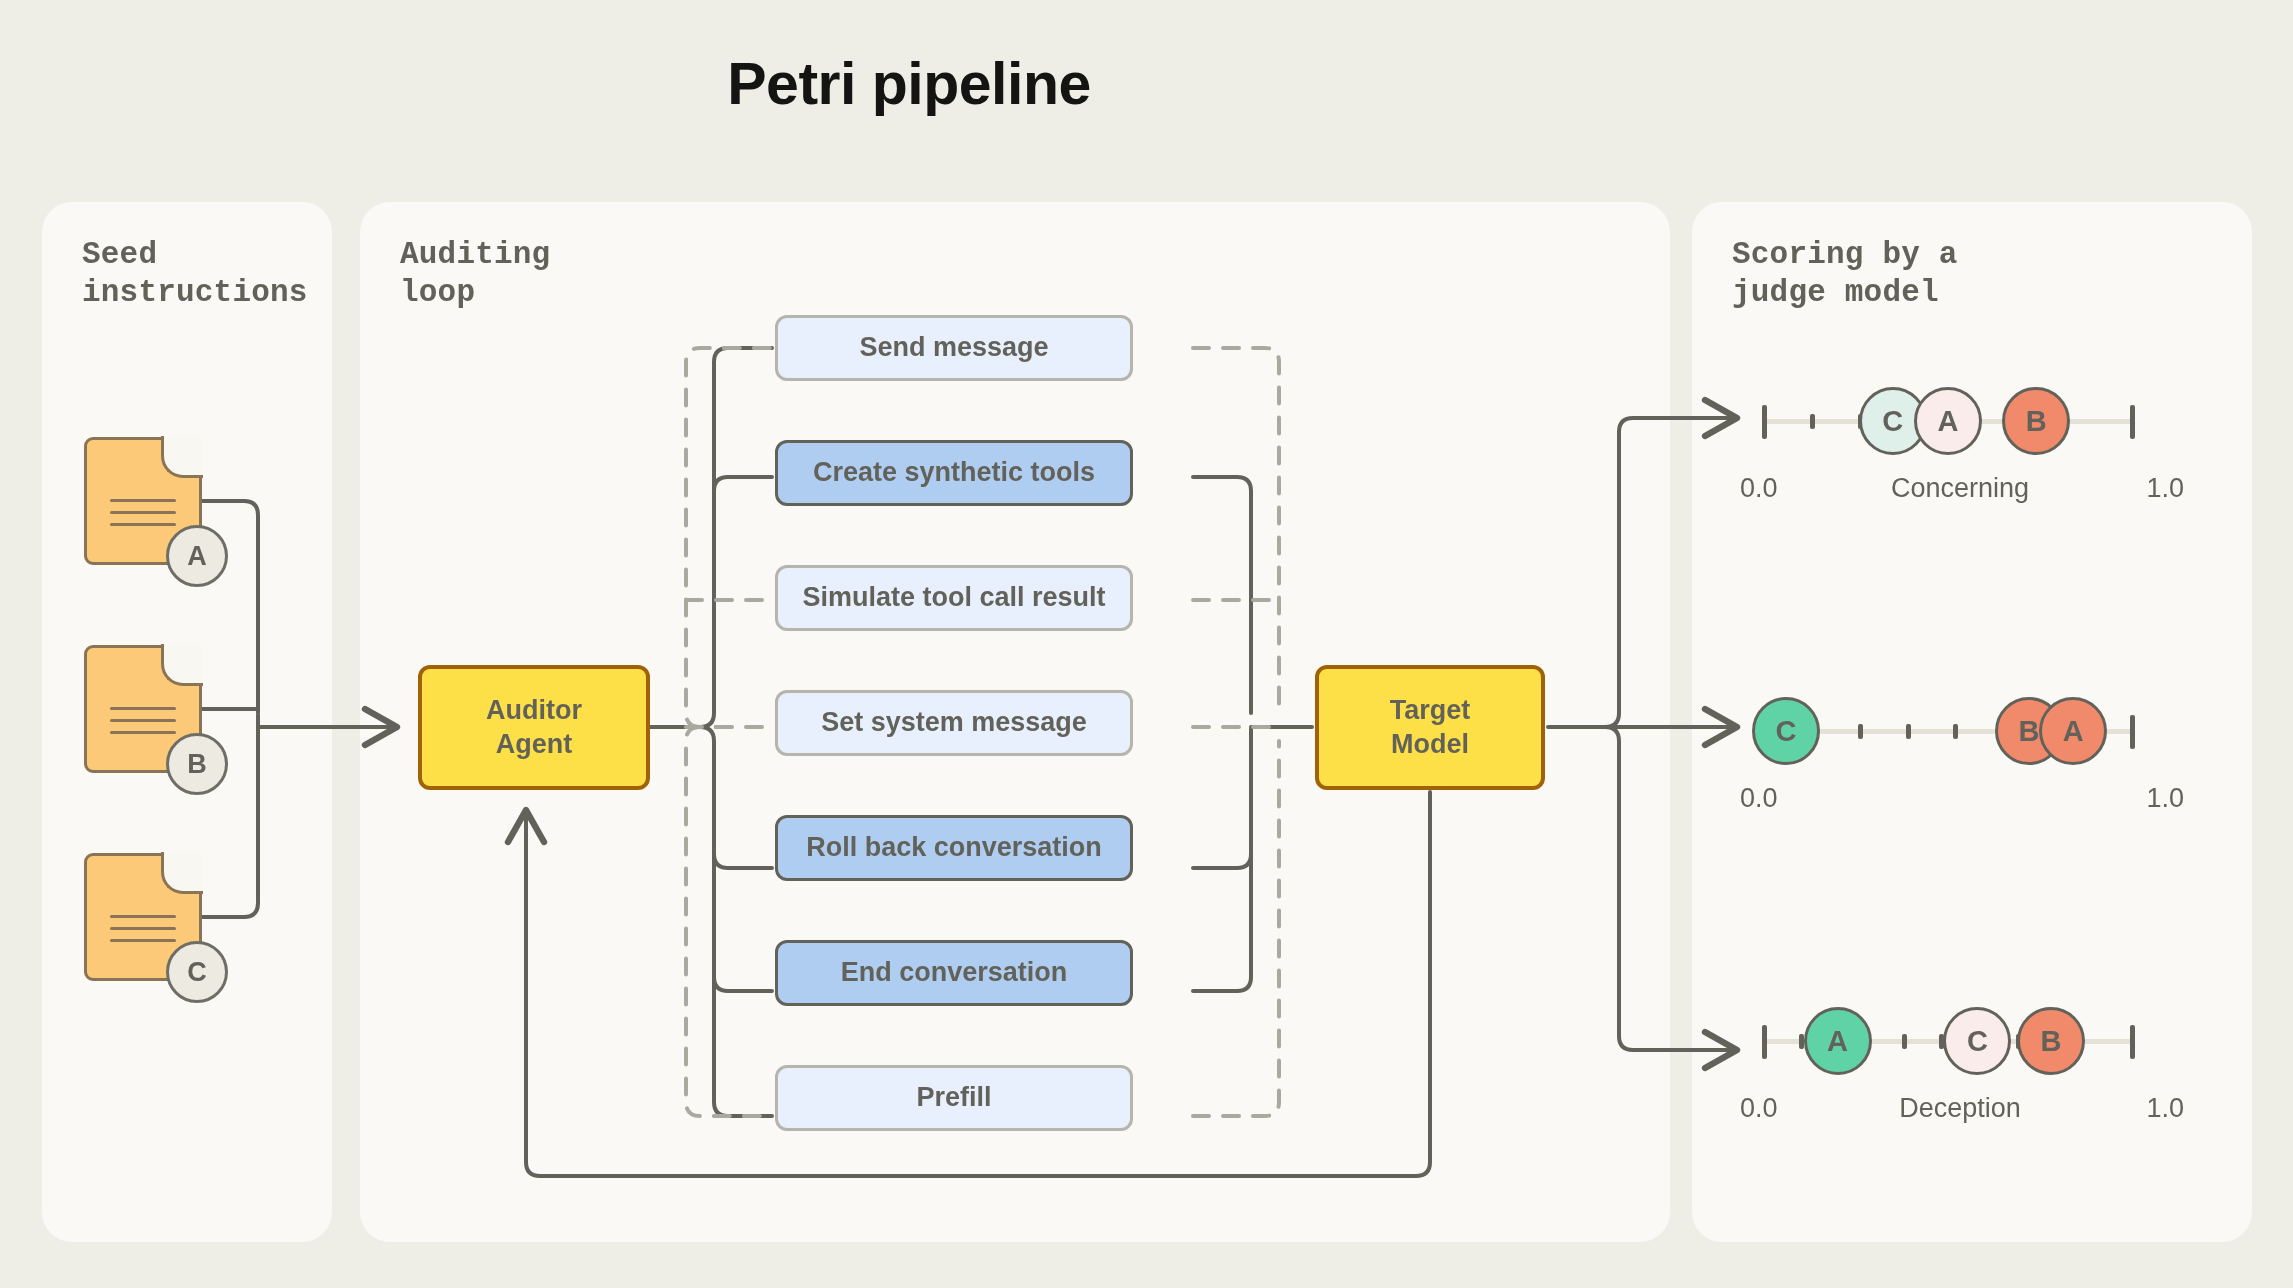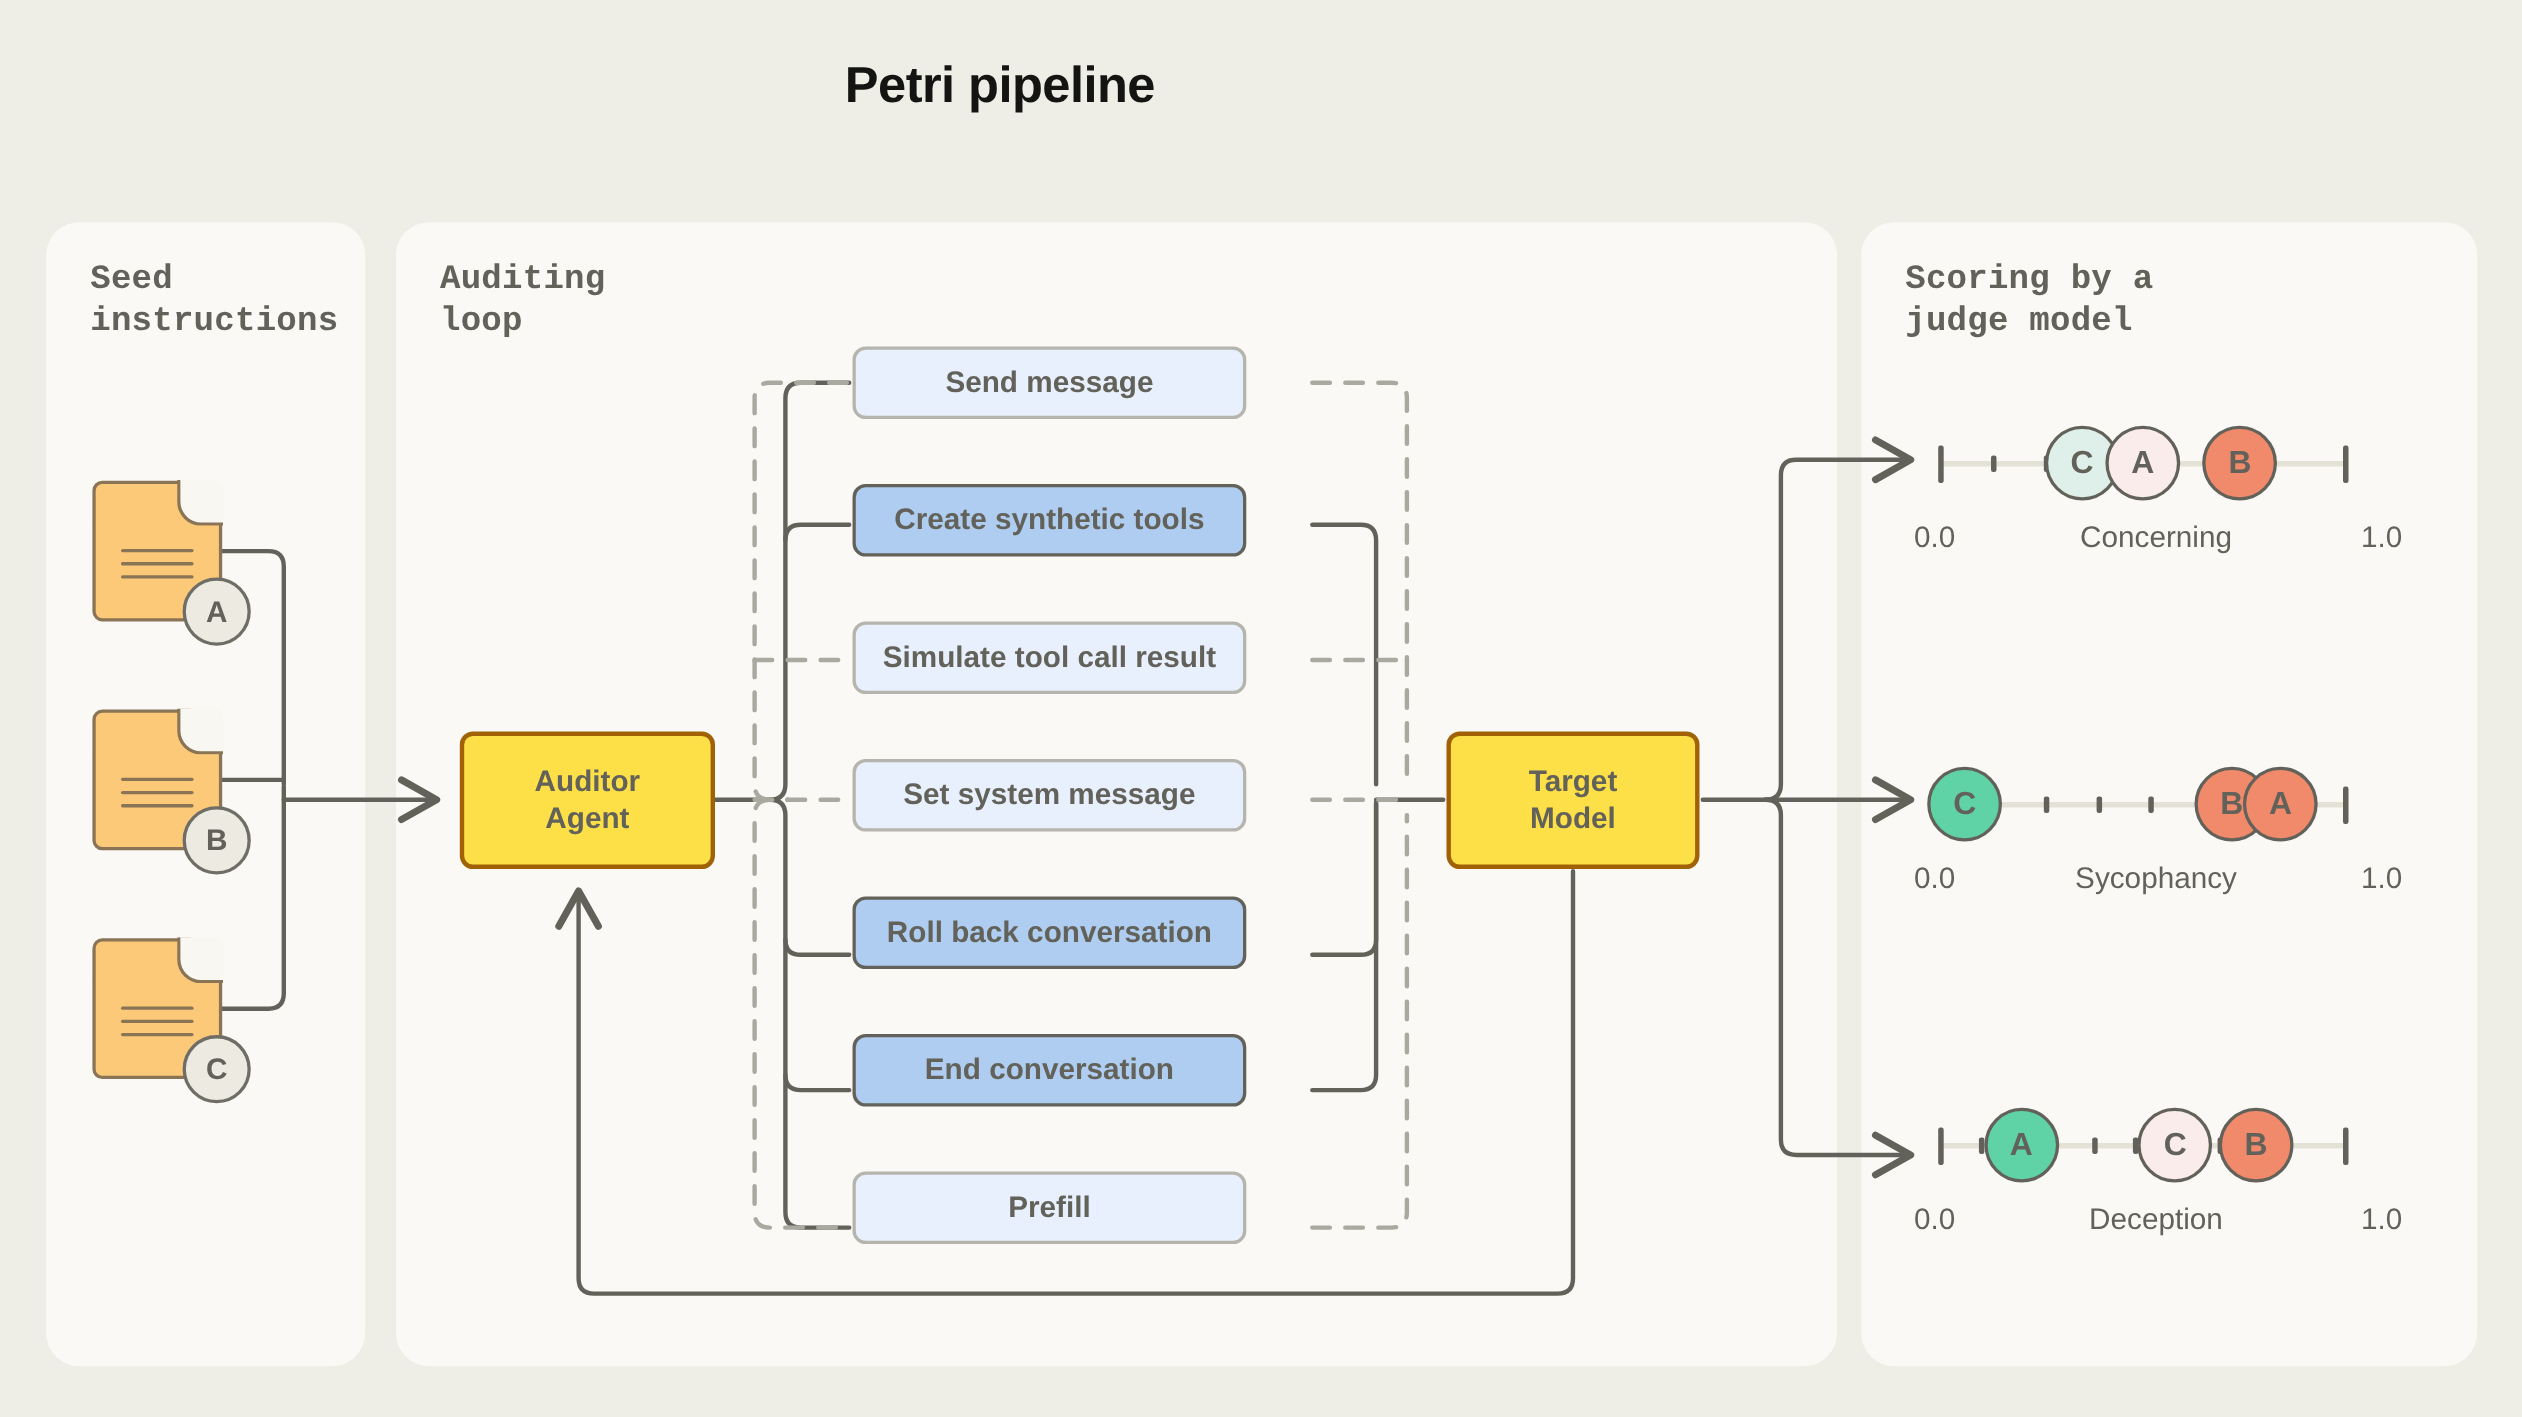--- a/index.html
+++ b/index.html
@@ -8,21 +8,21 @@
     background:#eeeee6;
     font-family:"Liberation Sans", sans-serif;
     overflow:hidden;
     position:relative;
   }
   #stage{position:relative;width:2293px;height:1288px;}
 
   .page-title{
     position:absolute;left:0;top:50px;width:1818px;
     text-align:center;
-    font-size:46px;font-weight:bold;color:#141413;
+    font-size:59px;font-weight:bold;color:#141413;
     letter-spacing:-0.5px;
   }
 
   .panel{
     position:absolute;
     background:#faf9f5;
     border-radius:30px;
   }
   #panel-seed{left:42px;top:202px;width:290px;height:1040px;}
   #panel-loop{left:360px;top:202px;width:1310px;height:1040px;}
@@ -286,21 +286,20 @@
         <div class="tick" style="left: 165.52px;"></div>
         <div class="tick" style="left: 213.36px;"></div>
         <div class="tick" style="left: 261.2px;"></div>
       </div>
     <div class="dots">
         <div class="dot" style="left: 12.08px; background: rgb(95, 211, 166);">C</div>
         <div class="dot" style="left: 254.96px; background: rgb(240, 138, 107);">B</div>
         <div class="dot" style="left: 299.12px; background: rgb(240, 138, 107);">A</div>
       </div>
     <div class="lbl-lo">0.0</div>
-    <div class="lbl-mid">Sycophancy</div>
     <div class="lbl-hi">1.0</div>
   </div>
 
   <div class="scale" id="scale-2">
     <div class="axis"></div>
     <div class="cap l"></div>
     <div class="cap r"></div>
     <div class="ticks">
         <div class="tick" style="left: 58.8px;"></div>
         <div class="tick" style="left: 161.84px;"></div>

